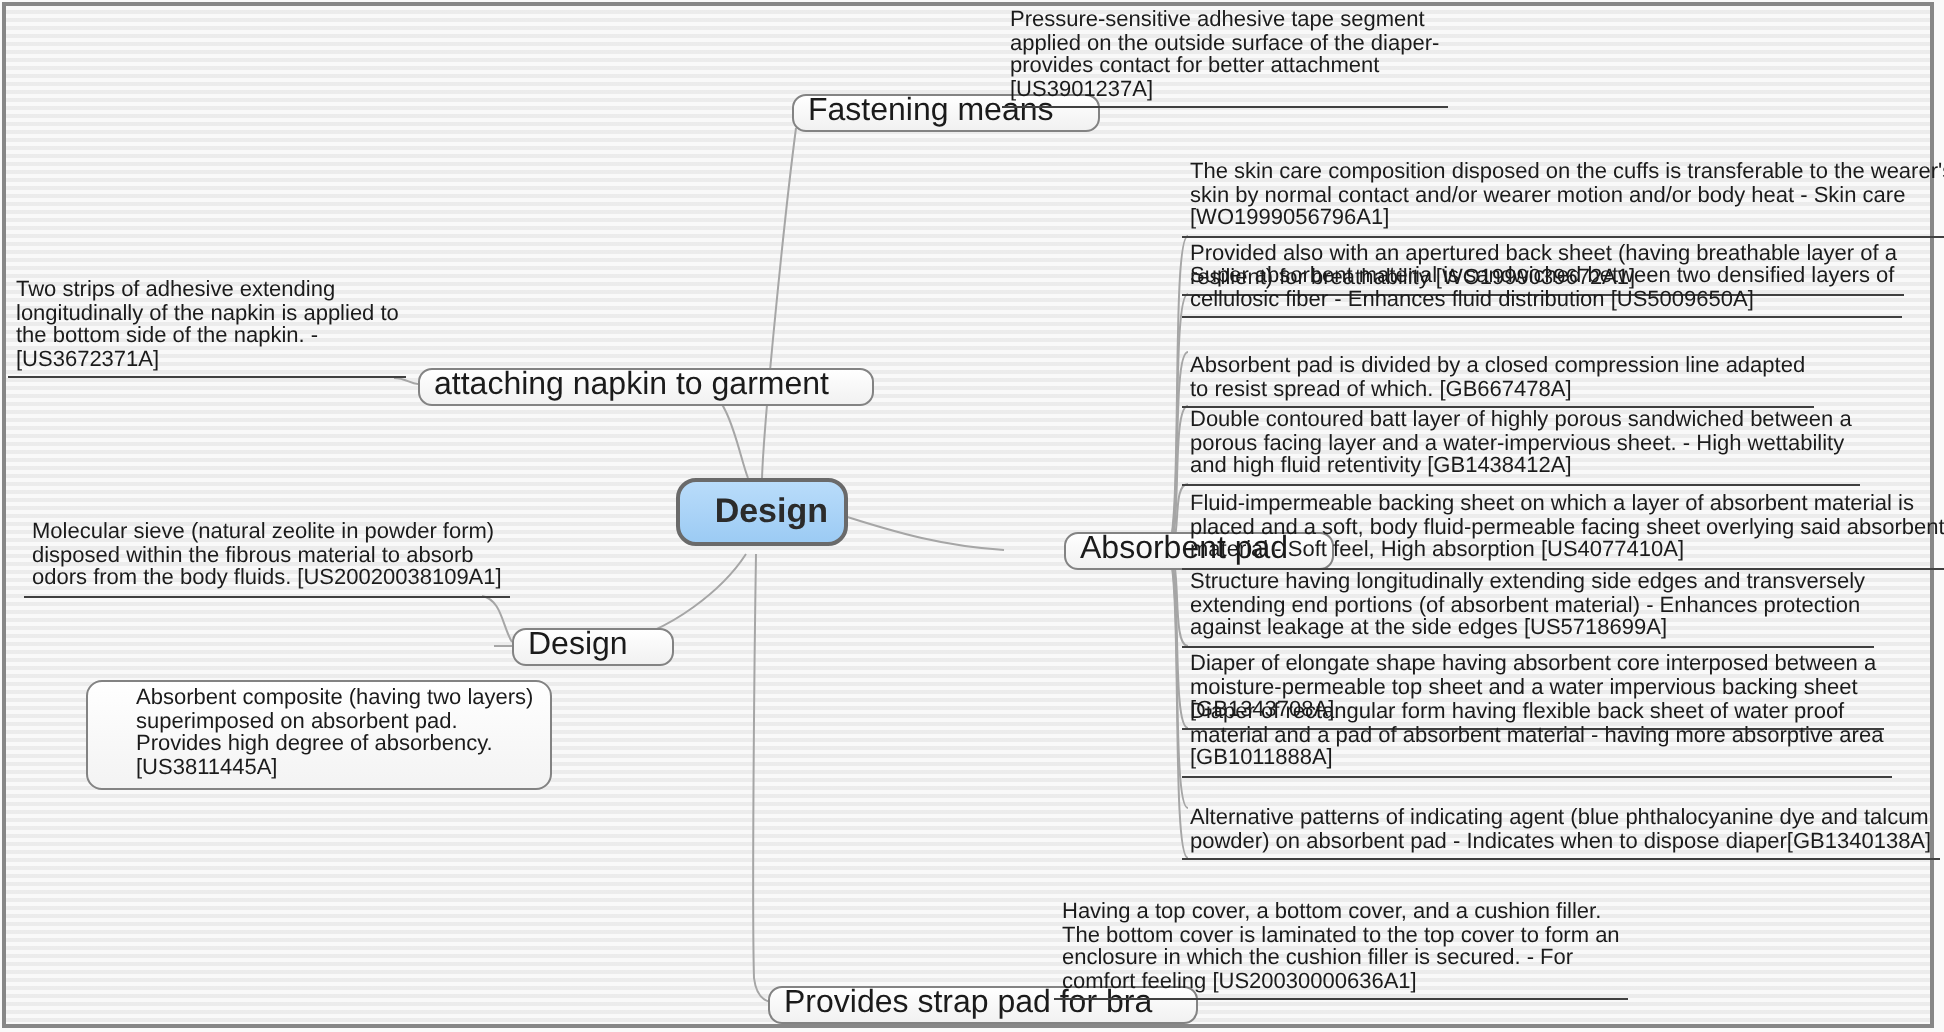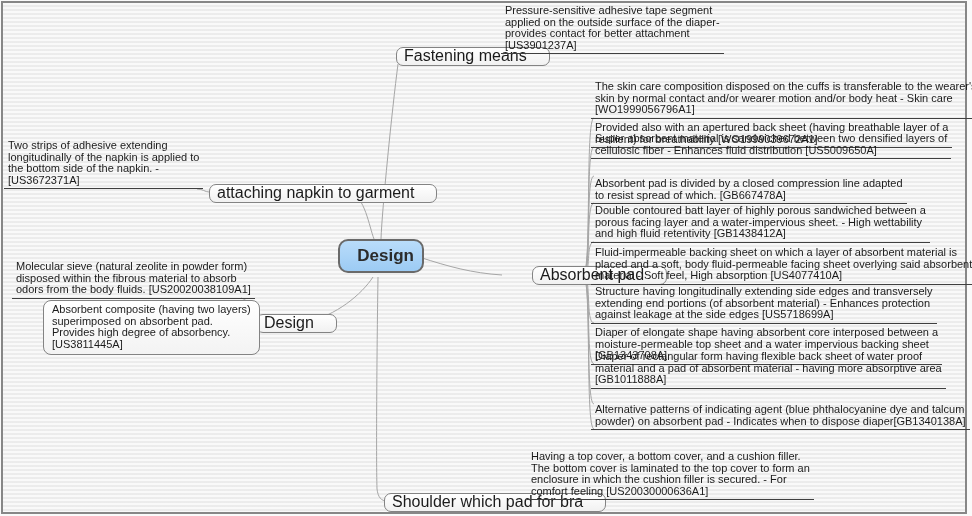--- a/index.html
+++ b/index.html
@@ -13,23 +13,23 @@
             rgba(120,120,120,.05) 2px, rgba(120,120,120,.05) 4px);}
   svg.wires{position:absolute;left:0;top:0;width:972px;height:516px;pointer-events:none;}
   .leaf{position:absolute;font-size:11px;line-height:11.6px;color:#1b1b1b;
         white-space:pre-line;width:max-content;padding:0 4px 2px 4px;
         border-bottom:1px solid #404040;}
   .nodebox{position:absolute;font-size:16px;line-height:14px;color:#1b1b1b;
         white-space:nowrap;width:max-content;padding:1px 22px 2px 7px;
         background:linear-gradient(#ffffff,#f1f1f1);
         border:1px solid #838383;border-radius:7px;}
   .bigbox{position:absolute;font-size:11px;line-height:11.6px;color:#1b1b1b;
-        white-space:pre-line;width:max-content;padding:3px 8px 4px 8px;
+        white-space:pre-line;width:max-content;padding:3px 8px 4px 24px;
         background:linear-gradient(#ffffff,#f3f3f3);
-        border:1px solid #838383;border-radius:8px;}
+        border:1px solid #838383;border-radius:8px;margin-top:40px;}
   #root{position:absolute;left:338px;top:239px;width:66px;
         padding:5px 8px;text-align:right;
         font-size:17px;font-weight:bold;color:#2b2b2b;
         background:linear-gradient(#b9dcfa,#9ccbf4);
         border:2px solid #6a6a6a;border-radius:10px;}
 </style>
 </head>
 <body>
 
 <div id="frame"></div>
@@ -59,21 +59,21 @@
   <path d="M583,275 C592,275 585,404 594,404"></path>
   <path d="M583,275 C592,275 585,429 594,429"></path>
 </svg>
 
 <div id="root">Design</div>
 
 <div class="nodebox" style="left:396px;top:47px">Fastening means</div>
 <div class="nodebox" style="left:209px;top:184px">attaching napkin to garment</div>
 <div class="nodebox" style="left:256px;top:314px">Design</div>
 <div class="nodebox" style="left:532px;top:266px">Absorbent pad</div>
-<div class="nodebox" style="left:384px;top:493px">Shoulder which pad for bra</div>
+<div class="nodebox" style="left:384px;top:493px">Provides strap pad for bra</div>
 
 <div class="leaf" style="left:501px;top:5px">Pressure-sensitive adhesive tape segment
 applied on the outside surface of the diaper-
 provides contact for better attachment
 [US3901237A]</div>
 <div class="leaf" style="left:4px;top:140px">Two strips of adhesive extending
 longitudinally of the napkin is applied to
 the bottom side of the napkin. -
 [US3672371A]</div>
 <div class="leaf" style="left:12px;top:261px">Molecular sieve (natural zeolite in powder form)

